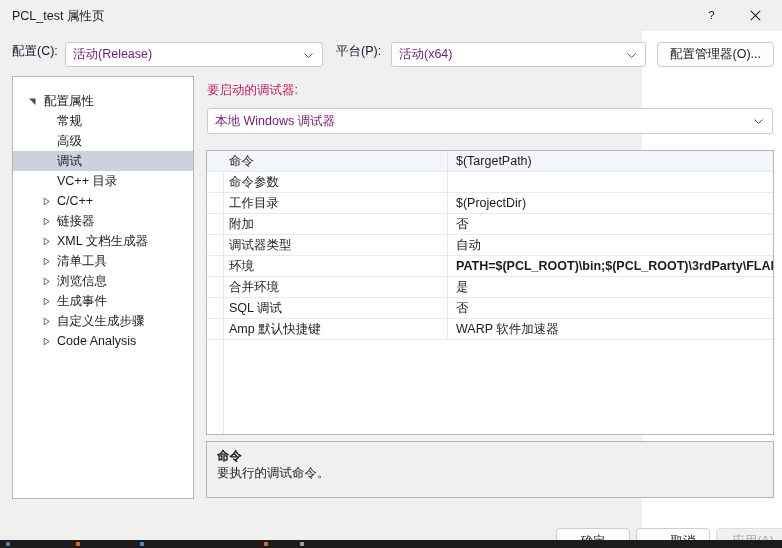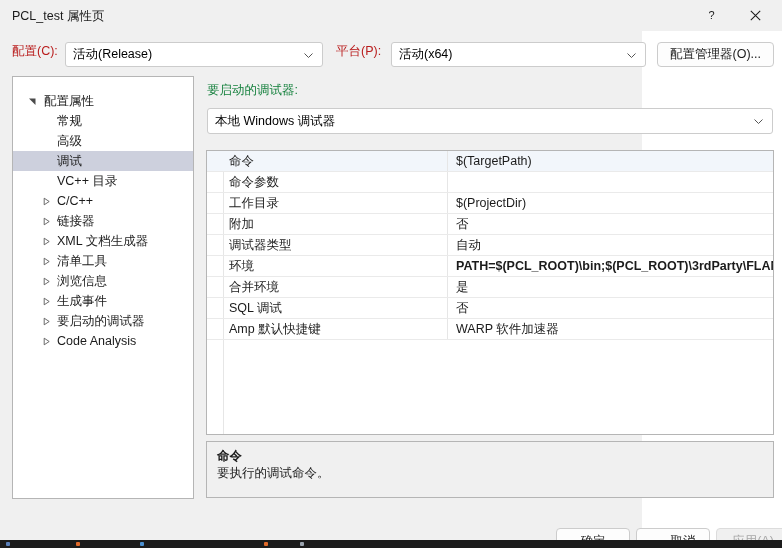--- a/index.html
+++ b/index.html
@@ -62,38 +62,38 @@
   
   .configrow {
     position: absolute;
     left: 0; top: 31px;
     width: 782px;
     height: 43px;
   }
   .lbl {
     position: absolute;
     font-size: 12.5px;
-    color: #b91c1c;
+    color: #0f172a;
     white-space: nowrap;
   }
   .lbl-config { left: 12px; top: 12px; }
   .lbl-platform { left: 336px; top: 12px; }
 
   .combo {
     position: absolute;
     box-sizing: border-box;
     background: #ffffff;
     border: 1px solid #cccccc;
     border-radius: 3px;
     height: 25px;
     display: flex;
     align-items: center;
     padding-left: 7px;
     font-size: 12.5px;
-    color: #000000;
+    color: #701a75;
     cursor: default;
     white-space: nowrap;
     overflow: hidden;
   }
   .combo .chev {
     position: absolute;
     right: 8px;
     top: 50%;
     transform: translateY(-50%);
     width: 11px;
@@ -170,21 +170,21 @@
   }
   .tnode.lvl0 .exp { left: 12px; }
   .tnode.lvl1 .exp { left: 26px; }
   .tnode .exp svg { display: block; }
 
   
   .rightlabel {
     position: absolute;
     left: 207px; top: 82px;
     font-size: 12.5px;
-    color: #15803d;
+    color: #be185d;
     white-space: nowrap;
   }
 
   .gridpanel {
     position: absolute;
     left: 206px; top: 150px;
     width: 568px; height: 285px;
     box-sizing: border-box;
     background: #ffffff;
     border: 1px solid #b5b5b5;
@@ -394,21 +394,21 @@
             </svg>
           </span>
           <span class="tlabel">生成事件</span>
         </div>
         <div class="tnode lvl1">
           <span class="exp">
             <svg width="9" height="9" viewBox="0 0 9 9">
               <path d="M2.2 1.2 L7.2 4.5 L2.2 7.8 Z" fill="none" stroke="#5a5a5a" stroke-width="0.9"></path>
             </svg>
           </span>
-          <span class="tlabel">要启动的调试器</span>
+          <span class="tlabel">自定义生成步骤</span>
         </div>
         <div class="tnode lvl1">
           <span class="exp">
             <svg width="9" height="9" viewBox="0 0 9 9">
               <path d="M2.2 1.2 L7.2 4.5 L2.2 7.8 Z" fill="none" stroke="#5a5a5a" stroke-width="0.9"></path>
             </svg>
           </span>
           <span class="tlabel">Code Analysis</span>
         </div>
       </div>

